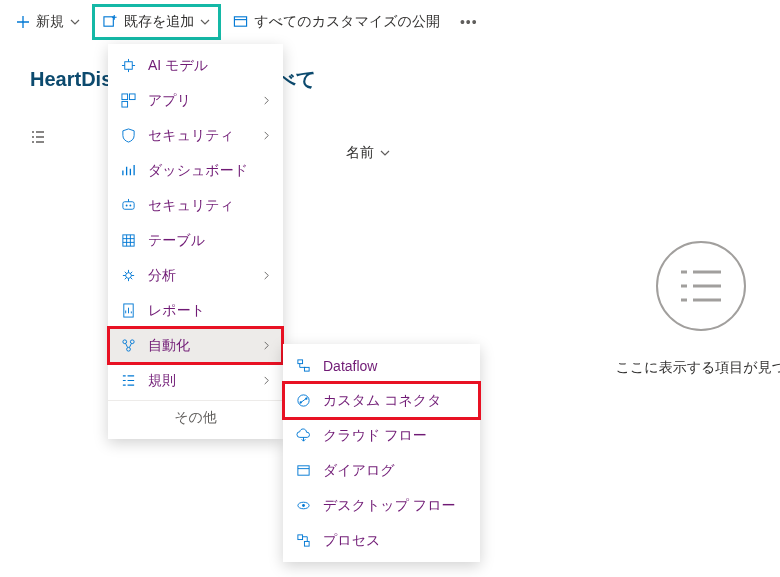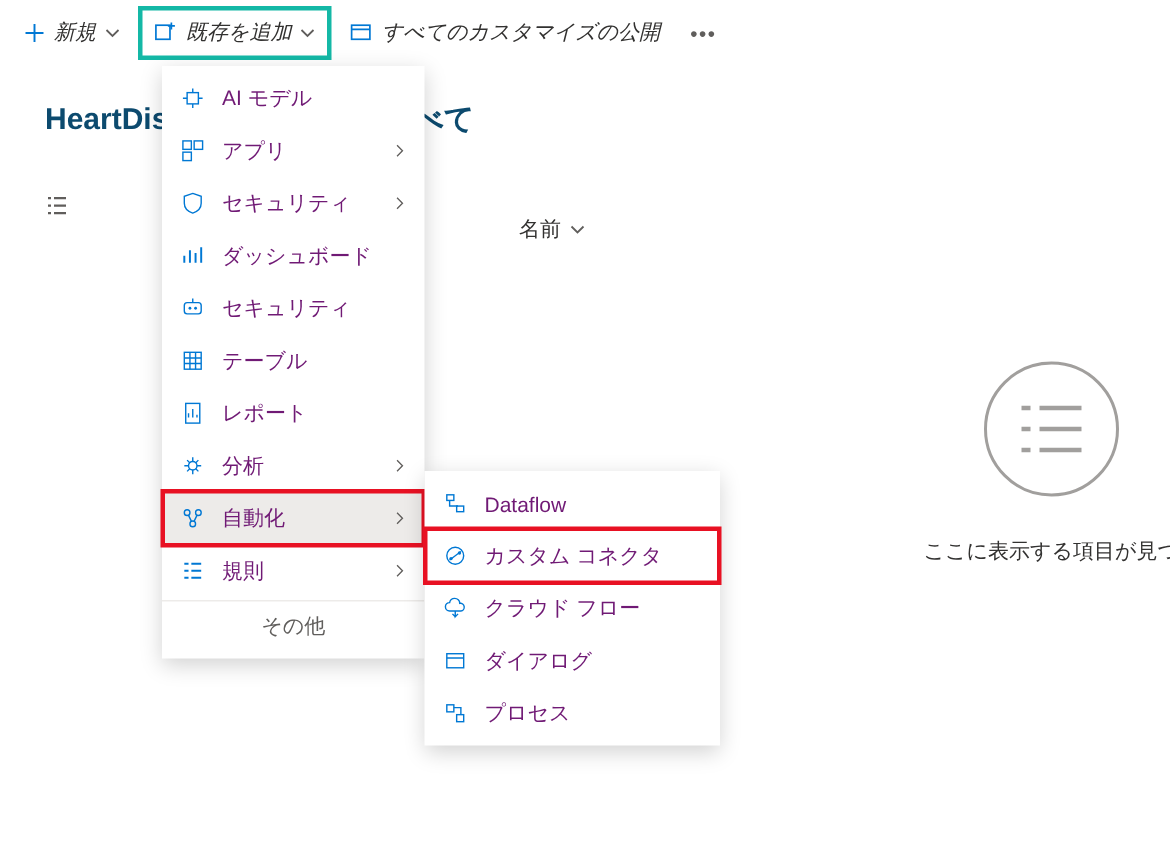--- a/index.html
+++ b/index.html
@@ -1,36 +1,36 @@
 <!DOCTYPE html>
 <html><head>
   <meta charset="utf-8">
   <style>
     * { margin:0; padding:0; box-sizing:border-box; font-family:"Segoe UI","Yu Gothic UI",sans-serif; }
     body { width:780px; height:577px; background:#fff; color:#323130; font-size:14px; overflow:hidden; position:relative; }
     .toolbar { display:flex; align-items:center; height:44px; padding:0 8px; gap:4px; border-bottom:1px solid #fff; }
-    .tb-btn { display:flex; align-items:center; gap:6px; padding:6px 8px; cursor:pointer; color:#323130;font-style:italic; }
+    .tb-btn { display:flex; align-items:center; gap:6px; padding:6px 8px; cursor:pointer; color:#323130; }
     .tb-btn .ic { color:#0078d4; display:flex; align-items:center; }
     .chev { color:#605e5c; }
     .highlight-red { border:3px solid #14b8a6; }
     .page-title { font-size:20px; font-weight:700; padding:22px 0 10px 30px; color:#0c4a6e; }
     .col-header { display:flex; align-items:center; padding:8px 30px; }
     .name-col { margin-left:300px; display:flex; align-items:center; gap:6px; color:#323130;margin-top:33px; }
     .empty { position:absolute; right:-6px; bottom:200px; text-align:center; }
     .empty-circle { width:90px; height:90px; border:2px solid #a19f9d; border-radius:50%; display:flex; align-items:center; justify-content:center; margin:0 auto 28px; }
     .empty-text { color:#323130; font-size:14px; }
     .dropdown { position:absolute; left:108px; top:44px; width:175px; background:#fff; box-shadow:0 4px 14px rgba(0,0,0,0.18); z-index:10; padding:4px 0; }
     .dd-item { display:flex; align-items:center; height:35px; padding:0 12px; gap:12px; cursor:pointer; font-size:14px; color:#701a75; }
     .dd-item .ic { color:#0078d4; width:16px; display:flex; justify-content:center; }
     .dd-item.hover { background:#edebe9; }
     .dd-item.other { justify-content:center; color:#605e5c; border-top:1px solid #edebe9; margin-top:2px; }
     .dd-item .arrow { margin-left:auto; color:#605e5c; }
     .highlight-item { position:relative; }
     .highlight-item::before { content:""; position:absolute; inset:-2px -1px -2px -1px; border:3px solid #e81123; pointer-events:none; }
-    .submenu { position:absolute; left:283px; top:314px; width:197px; background:#fff; box-shadow:0 4px 14px rgba(0,0,0,0.18); z-index:20; padding:4px 0; }
+    .submenu { position:absolute; left:283px; top:344px; width:197px; background:#fff; box-shadow:0 4px 14px rgba(0,0,0,0.18); z-index:20; padding:4px 0; }
     svg { display:block; }
     .list-icon { color:#605e5c; }
   </style>
 </head>
 <body>
 
 <div class="toolbar">
   <div class="tb-btn">
     <span class="ic">
       <svg width="14" height="14" viewBox="0 0 14 14">
@@ -166,39 +166,39 @@
         <svg width="15" height="15" viewBox="0 0 16 16">
           <rect x="2" y="2" width="12" height="12" stroke="#0078d4" fill="none"></rect>
           <path d="M2 6h12M2 10h12M6 2v12M10 2v12" stroke="#0078d4"></path>
         </svg>
       </span>
     <span>テーブル</span>
   </div>
   <div class="dd-item">
     <span class="ic">
         <svg width="15" height="15" viewBox="0 0 16 16">
+          <circle cx="8" cy="8" r="3" stroke="#0078d4" fill="none"></circle>
+          <path d="M8 2v3M8 11v3M2 8h3M11 8h3M4 4l2 2M10 10l2 2M12 4l-2 2M6 10l-2 2" stroke="#0078d4"></path>
+        </svg>
+      </span>
+    <span>分析</span>
+    <span class="arrow">
+        <svg width="9" height="9" viewBox="0 0 10 10">
+          <path d="M3 1l4 4-4 4" stroke="#605e5c" fill="none"></path>
+        </svg>
+      </span>
+  </div>
+  <div class="dd-item">
+    <span class="ic">
+        <svg width="15" height="15" viewBox="0 0 16 16">
           <rect x="3" y="1" width="10" height="14" stroke="#0078d4" fill="none"></rect>
           <path d="M5 11V8M8 11V5M11 11V9" stroke="#0078d4"></path>
         </svg>
       </span>
     <span>レポート</span>
-  </div>
-  <div class="dd-item">
-    <span class="ic">
-        <svg width="15" height="15" viewBox="0 0 16 16">
-          <circle cx="8" cy="8" r="3" stroke="#0078d4" fill="none"></circle>
-          <path d="M8 2v3M8 11v3M2 8h3M11 8h3M4 4l2 2M10 10l2 2M12 4l-2 2M6 10l-2 2" stroke="#0078d4"></path>
-        </svg>
-      </span>
-    <span>分析</span>
-    <span class="arrow">
-        <svg width="9" height="9" viewBox="0 0 10 10">
-          <path d="M3 1l4 4-4 4" stroke="#605e5c" fill="none"></path>
-        </svg>
-      </span>
   </div>
   <div class="dd-item hover highlight-item">
     <span class="ic">
         <svg width="15" height="15" viewBox="0 0 16 16">
           <circle cx="4" cy="4" r="2" stroke="#0078d4" fill="none"></circle>
           <circle cx="12" cy="4" r="2" stroke="#0078d4" fill="none"></circle>
           <circle cx="8" cy="12" r="2" stroke="#0078d4" fill="none"></circle>
           <path d="M5 6l2 4M11 6l-2 4" stroke="#0078d4"></path>
         </svg>
       </span>
@@ -263,20 +263,29 @@
         <svg width="15" height="15" viewBox="0 0 16 16">
           <rect x="2" y="3" width="12" height="10" stroke="#0078d4" fill="none"></rect>
           <path d="M2 6h12" stroke="#0078d4"></path>
         </svg>
       </span>
     <span>ダイアログ</span>
   </div>
   <div class="dd-item">
     <span class="ic">
         <svg width="15" height="15" viewBox="0 0 16 16">
+          <ellipse cx="8" cy="8" rx="6" ry="3.5" stroke="#0078d4" fill="none"></ellipse>
+          <circle cx="8" cy="8" r="1.5" fill="#0078d4"></circle>
+        </svg>
+      </span>
+    <span>デスクトップ フロー</span>
+  </div>
+  <div class="dd-item">
+    <span class="ic">
+        <svg width="15" height="15" viewBox="0 0 16 16">
           <rect x="2" y="2" width="5" height="5" stroke="#0078d4" fill="none"></rect>
           <rect x="9" y="9" width="5" height="5" stroke="#0078d4" fill="none"></rect>
           <path d="M7 4h5v5" stroke="#0078d4" fill="none"></path>
         </svg>
       </span>
     <span>プロセス</span>
   </div>
 </div>
 
 </body></html>

